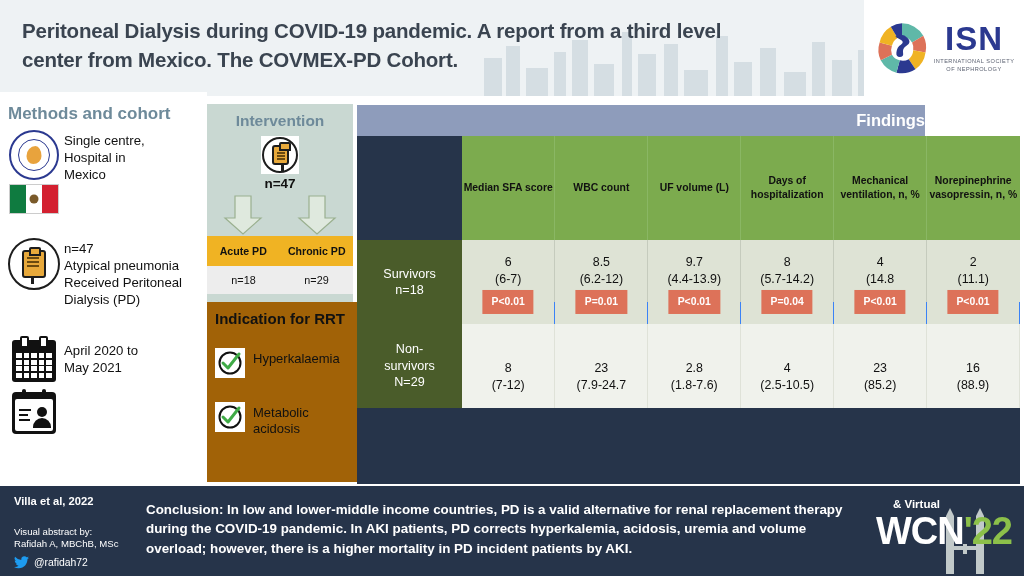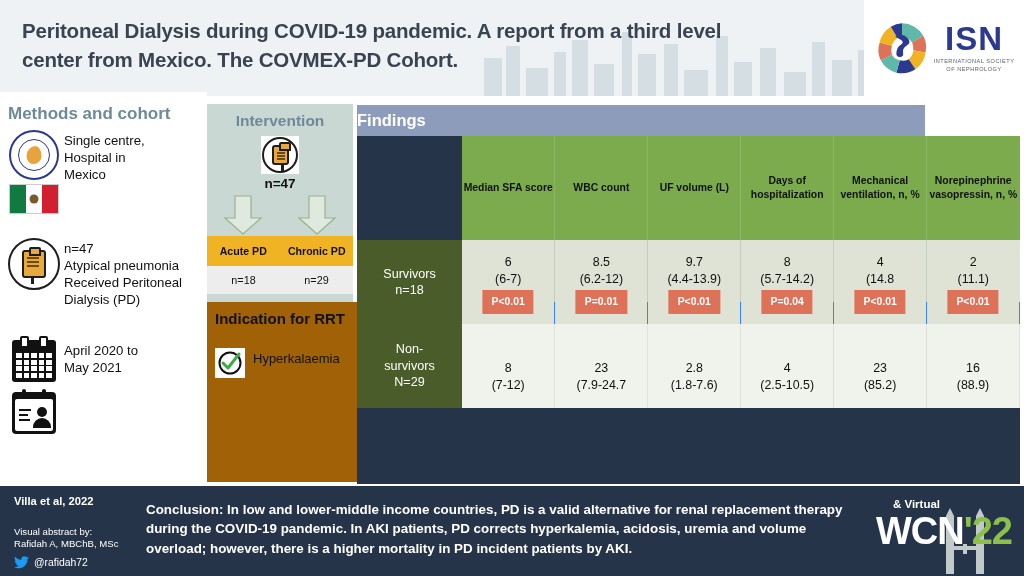--- a/index.html
+++ b/index.html
@@ -106,21 +106,21 @@
   .pdvals div{flex:1;display:flex;align-items:center;justify-content:center;font-size:10.8px;color:#111;}
   .rrt{position:absolute;left:0;top:198px;width:166px;height:180px;background:#a16207;}
   .rrt-title{position:absolute;left:8px;top:8px;font-size:15px;font-weight:bold;color:#111;}
   .rrt-item{position:absolute;left:8px;display:flex;align-items:flex-start;gap:8px;}
   .rrt-item.i1{top:46px;} .rrt-item.i2{top:100px;}
   .checkbox{width:30px;height:30px;background:#fff;flex:none;display:flex;align-items:center;justify-content:center;}
   .rrt-label{font-size:13px;color:#111;line-height:1.25;padding-top:3px;}
 
   
   .findings-bar{position:absolute;left:357px;top:105px;width:568px;height:31px;background:#8e9cbb;
-      display:flex;align-items:center;justify-content:flex-start;}
+      display:flex;align-items:center;justify-content:flex-end;}
   .findings-bar span{font-size:16.5px;font-weight:bold;color:#ffffff;}
   .findings-body{position:absolute;left:357px;top:136px;width:663px;height:348px;background:#26344a;}
 
   table.findings{position:absolute;left:357px;top:136px;border-collapse:collapse;
       width:663px;table-layout:fixed;}
   table.findings td,table.findings th{padding:0;margin:0;vertical-align:middle;}
   .col-label{width:105px;}
   .hdr-blank{background:#26344a;}
   .hdr-cell{background:#7cab4e;color:#111;font-size:10.4px;font-weight:bold;text-align:center;
       height:104px;border-right:1px solid #8ab764;line-height:1.35;padding:0 3px;}
@@ -310,20 +310,29 @@
       <div class="rrt-title">Indication for RRT</div>
       <div class="rrt-item i1">
         <span class="checkbox">
           <svg width="26" height="26" viewBox="0 0 26 26">
             <circle cx="13" cy="13" r="10.5" fill="none" stroke="#111" stroke-width="2"></circle>
             <path d="M6 13 L11 18 L22 4" fill="none" stroke="#3faa46" stroke-width="3" stroke-linecap="round" stroke-linejoin="round"></path>
           </svg>
         </span>
         <span class="rrt-label">Hyperkalaemia</span>
       </div>
+      <div class="rrt-item i2">
+        <span class="checkbox">
+          <svg width="26" height="26" viewBox="0 0 26 26">
+            <circle cx="13" cy="13" r="10.5" fill="none" stroke="#111" stroke-width="2"></circle>
+            <path d="M6 13 L11 18 L22 4" fill="none" stroke="#3faa46" stroke-width="3" stroke-linecap="round" stroke-linejoin="round"></path>
+          </svg>
+        </span>
+        <span class="rrt-label">Metabolic<br>acidosis</span>
+      </div>
     </div>
   </div>
 
   <div class="findings-bar">
     <span>Findings</span>
   </div>
   <div class="findings-body"></div>
 
   <table class="findings">
     <colgroup>

